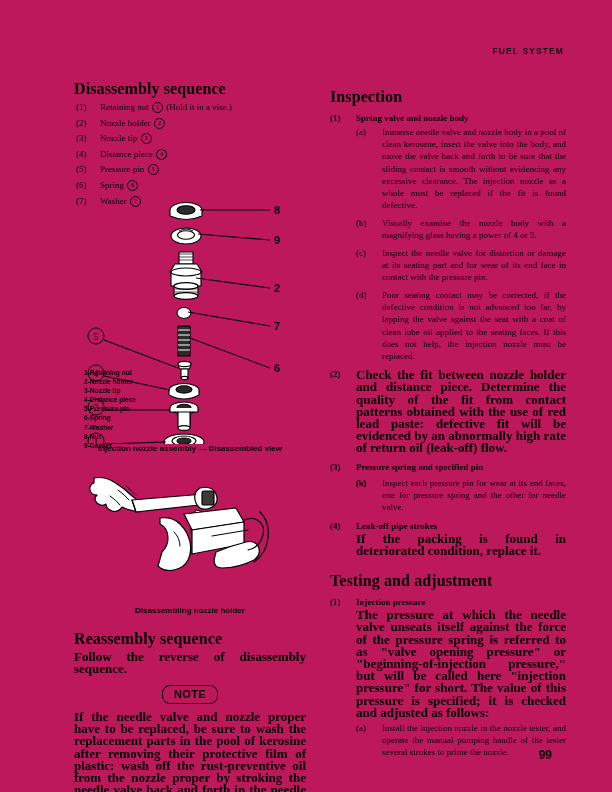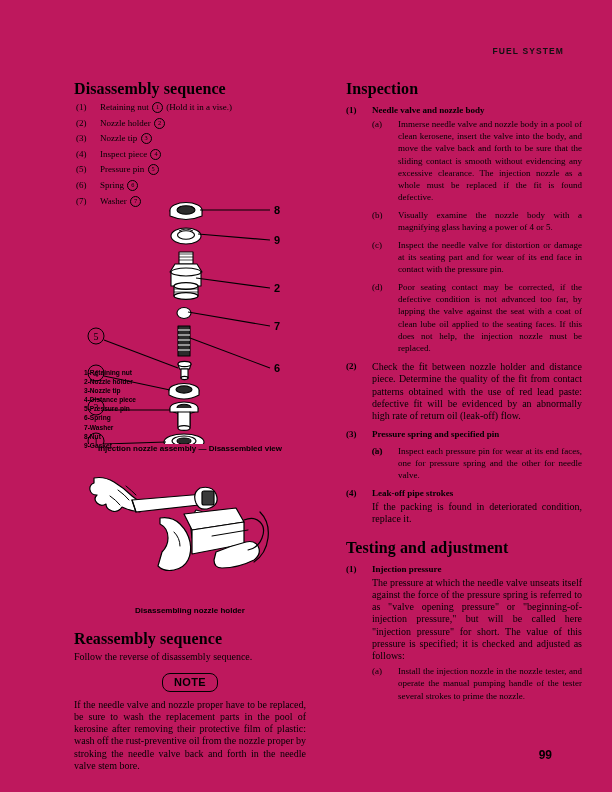--- a/index.html
+++ b/index.html
@@ -10,21 +10,21 @@
     overflow:hidden;
   }
   
   .runhead{
     position:absolute;right:48px;top:46px;
     font-family:"Liberation Sans",sans-serif;font-weight:bold;
     font-size:8.5px;letter-spacing:1.1px;color:#111;
   }
   
   .col-left{position:absolute;left:74px;top:80px;width:232px;}
-  .col-right{position:absolute;left:330px;top:80px;width:236px;margin-left:16px;}
+  .col-right{position:absolute;left:330px;top:88px;width:236px;}
 
   h2.sec{
     font-family:"Liberation Serif",serif;font-weight:bold;
     font-size:16px;margin:0 0 5px 0;color:#000;letter-spacing:.1px;
   }
   h2.sec.tight{margin-bottom:3px;}
   h3.sub{
     font-family:"Liberation Serif",serif;font-weight:bold;
     font-size:9px;margin:0;color:#000;
   }
@@ -41,22 +41,23 @@
     border:.7px solid #000;border-radius:50%;text-align:center;
     font-size:6.3px;vertical-align:1px;margin:0 1px;
     font-family:"Liberation Serif",serif;
   }
 
   
   .grp{margin-top:7px;}
   .grp-head{position:relative;padding-left:26px;}
   .grp-head .num{position:absolute;left:0;top:0;font-weight:bold;font-size:9px;}
   .para{
-    font-size:10px;line-height:12.2px;text-align:justify;color:#000;
+    font-size:13px;line-height:12.2px;text-align:justify;color:#000;
     margin:2.5px 0 0 0;
+    font-weight:bold;
   }
   .grp-body{padding-left:26px;}
   .alist{margin:3px 0 0 0;padding:0;list-style:none;}
   .alist li{
     position:relative;padding-left:52px;margin-bottom:5.5px;
     font-size:9px;line-height:12.2px;text-align:justify;
   }
   .alist li .alpha{position:absolute;left:26px;top:0;}
 
   
@@ -96,21 +97,21 @@
 <div class="page">
 
   <div class="runhead">FUEL SYSTEM</div>
 
   <div class="col-left">
     <h2 class="sec tight">Disassembly sequence</h2>
     <ul class="nlist" id="disassembly-list">
         <li><span class="num">(1)</span><span>Retaining nut</span> <span class="cir">1</span> <span>(Hold it in a vise.)</span></li>
         <li><span class="num">(2)</span><span>Nozzle holder</span> <span class="cir">2</span></li>
         <li><span class="num">(3)</span><span>Nozzle tip</span> <span class="cir">3</span></li>
-        <li><span class="num">(4)</span><span>Inspect piece</span> <span class="cir">4</span></li>
+        <li><span class="num">(4)</span><span>Distance piece</span> <span class="cir">4</span></li>
         <li><span class="num">(5)</span><span>Pressure pin</span> <span class="cir">5</span></li>
         <li><span class="num">(6)</span><span>Spring</span> <span class="cir">6</span></li>
         <li><span class="num">(7)</span><span>Washer</span> <span class="cir">7</span></li>
       </ul>
   </div>
 
   <div class="diagram">
     <svg width="232" height="248" viewBox="0 0 232 248">
       <g fill="none" stroke="#000" stroke-width="1.1" stroke-linejoin="round">
 
@@ -264,21 +265,21 @@
     </div>
     <div class="para">If the needle valve and nozzle proper have to be replaced, be sure to wash the replacement parts in the pool of kerosine after removing their protective film of plastic: wash off the rust-preventive oil from the nozzle proper by stroking the needle valve back and forth in the needle valve stem bore.</div>
   </div>
 
   <div class="col-right">
     <h2 class="sec">Inspection</h2>
     <div id="inspection-groups">
         <div class="grp">
           <div class="grp-head">
             <span class="num">(1)</span>
-            <h3 class="sub">Needle valve and nozzle body</h3>
+            <h3 class="sub">Spring valve and nozzle body</h3>
           </div>
           <ul class="alist">
             <li><span class="alpha">(a)</span><span>Immerse needle valve and nozzle body in a pool of clean kerosene, insert the valve into the body, and move the valve back and forth to be sure that the sliding contact is smooth without evidencing any excessive clearance. The injection nozzle as a whole must be replaced if the fit is found defective.</span></li>
             <li><span class="alpha">(b)</span><span>Visually examine the nozzle body with a magnifying glass having a power of 4 or 5.</span></li>
             <li><span class="alpha">(c)</span><span>Inspect the needle valve for distortion or damage at its seating part and for wear of its end face in contact with the pressure pin.</span></li>
             <li><span class="alpha">(d)</span><span>Poor seating contact may be corrected, if the defective condition is not advanced too far, by lapping the valve against the seat with a coat of clean lube oil applied to the seating faces. If this does not help, the injection nozzle must be replaced.</span></li>
           </ul>
         </div>
         <div class="grp">
           <div class="grp-head">

